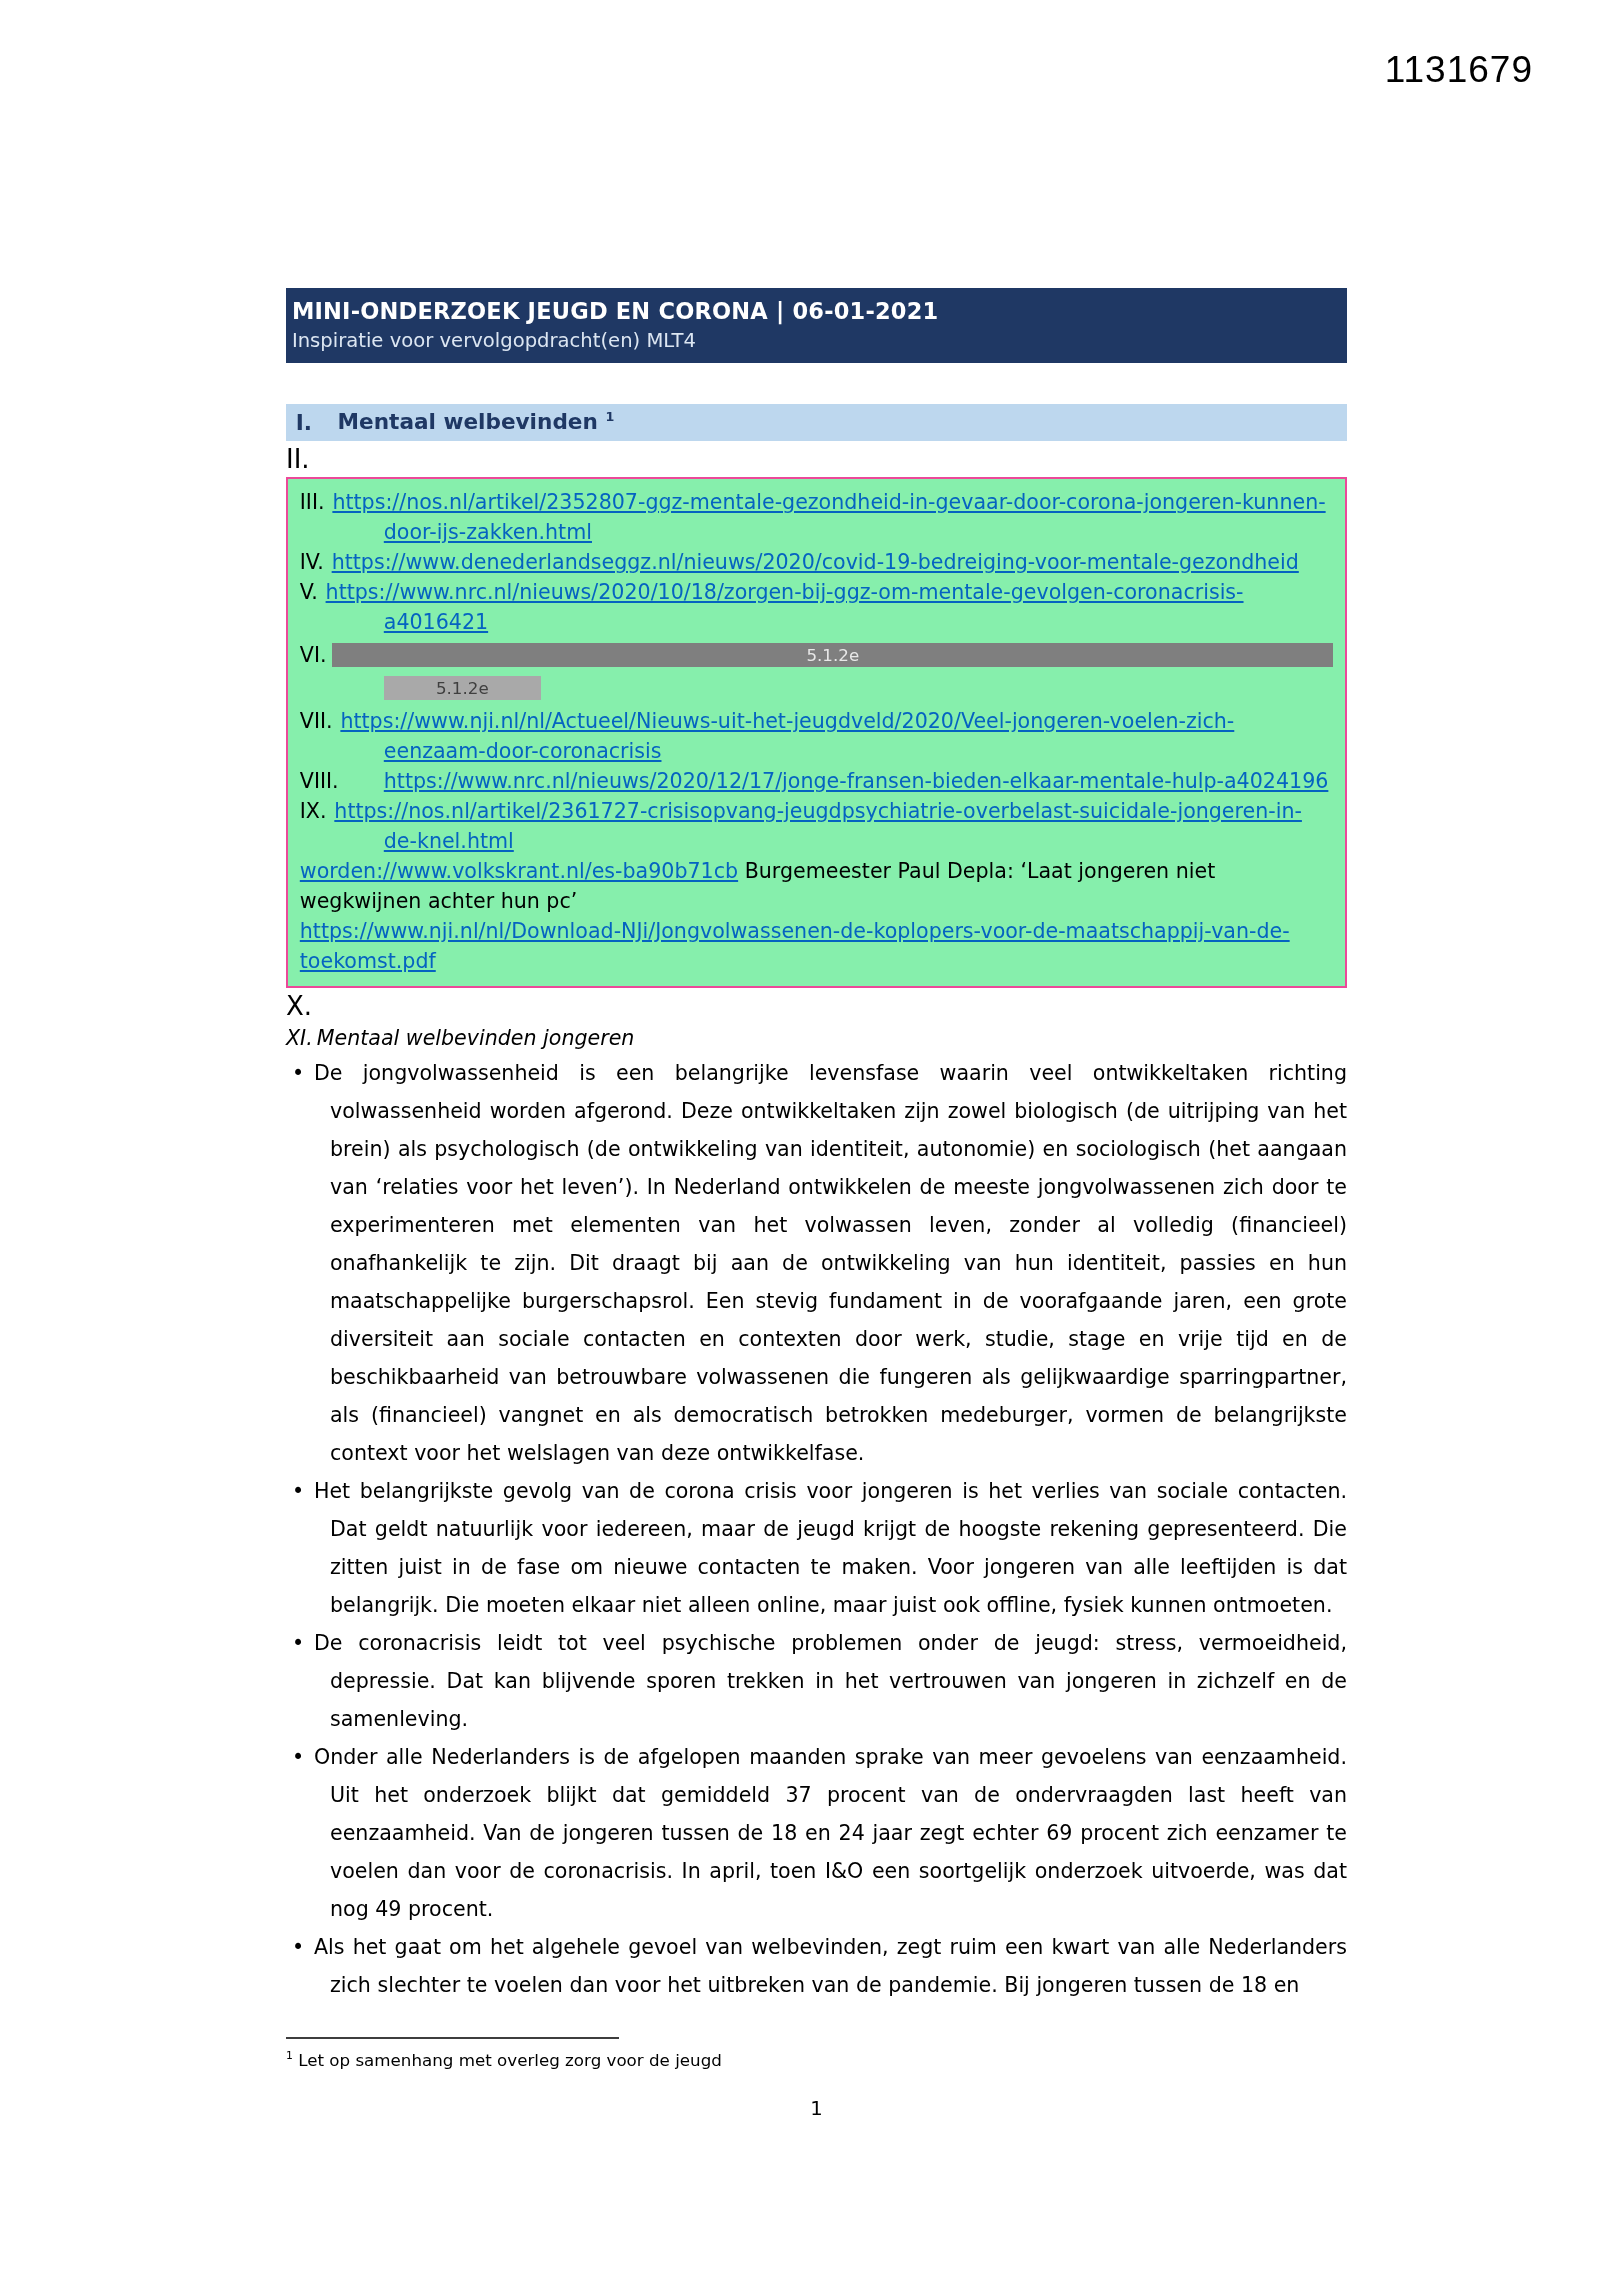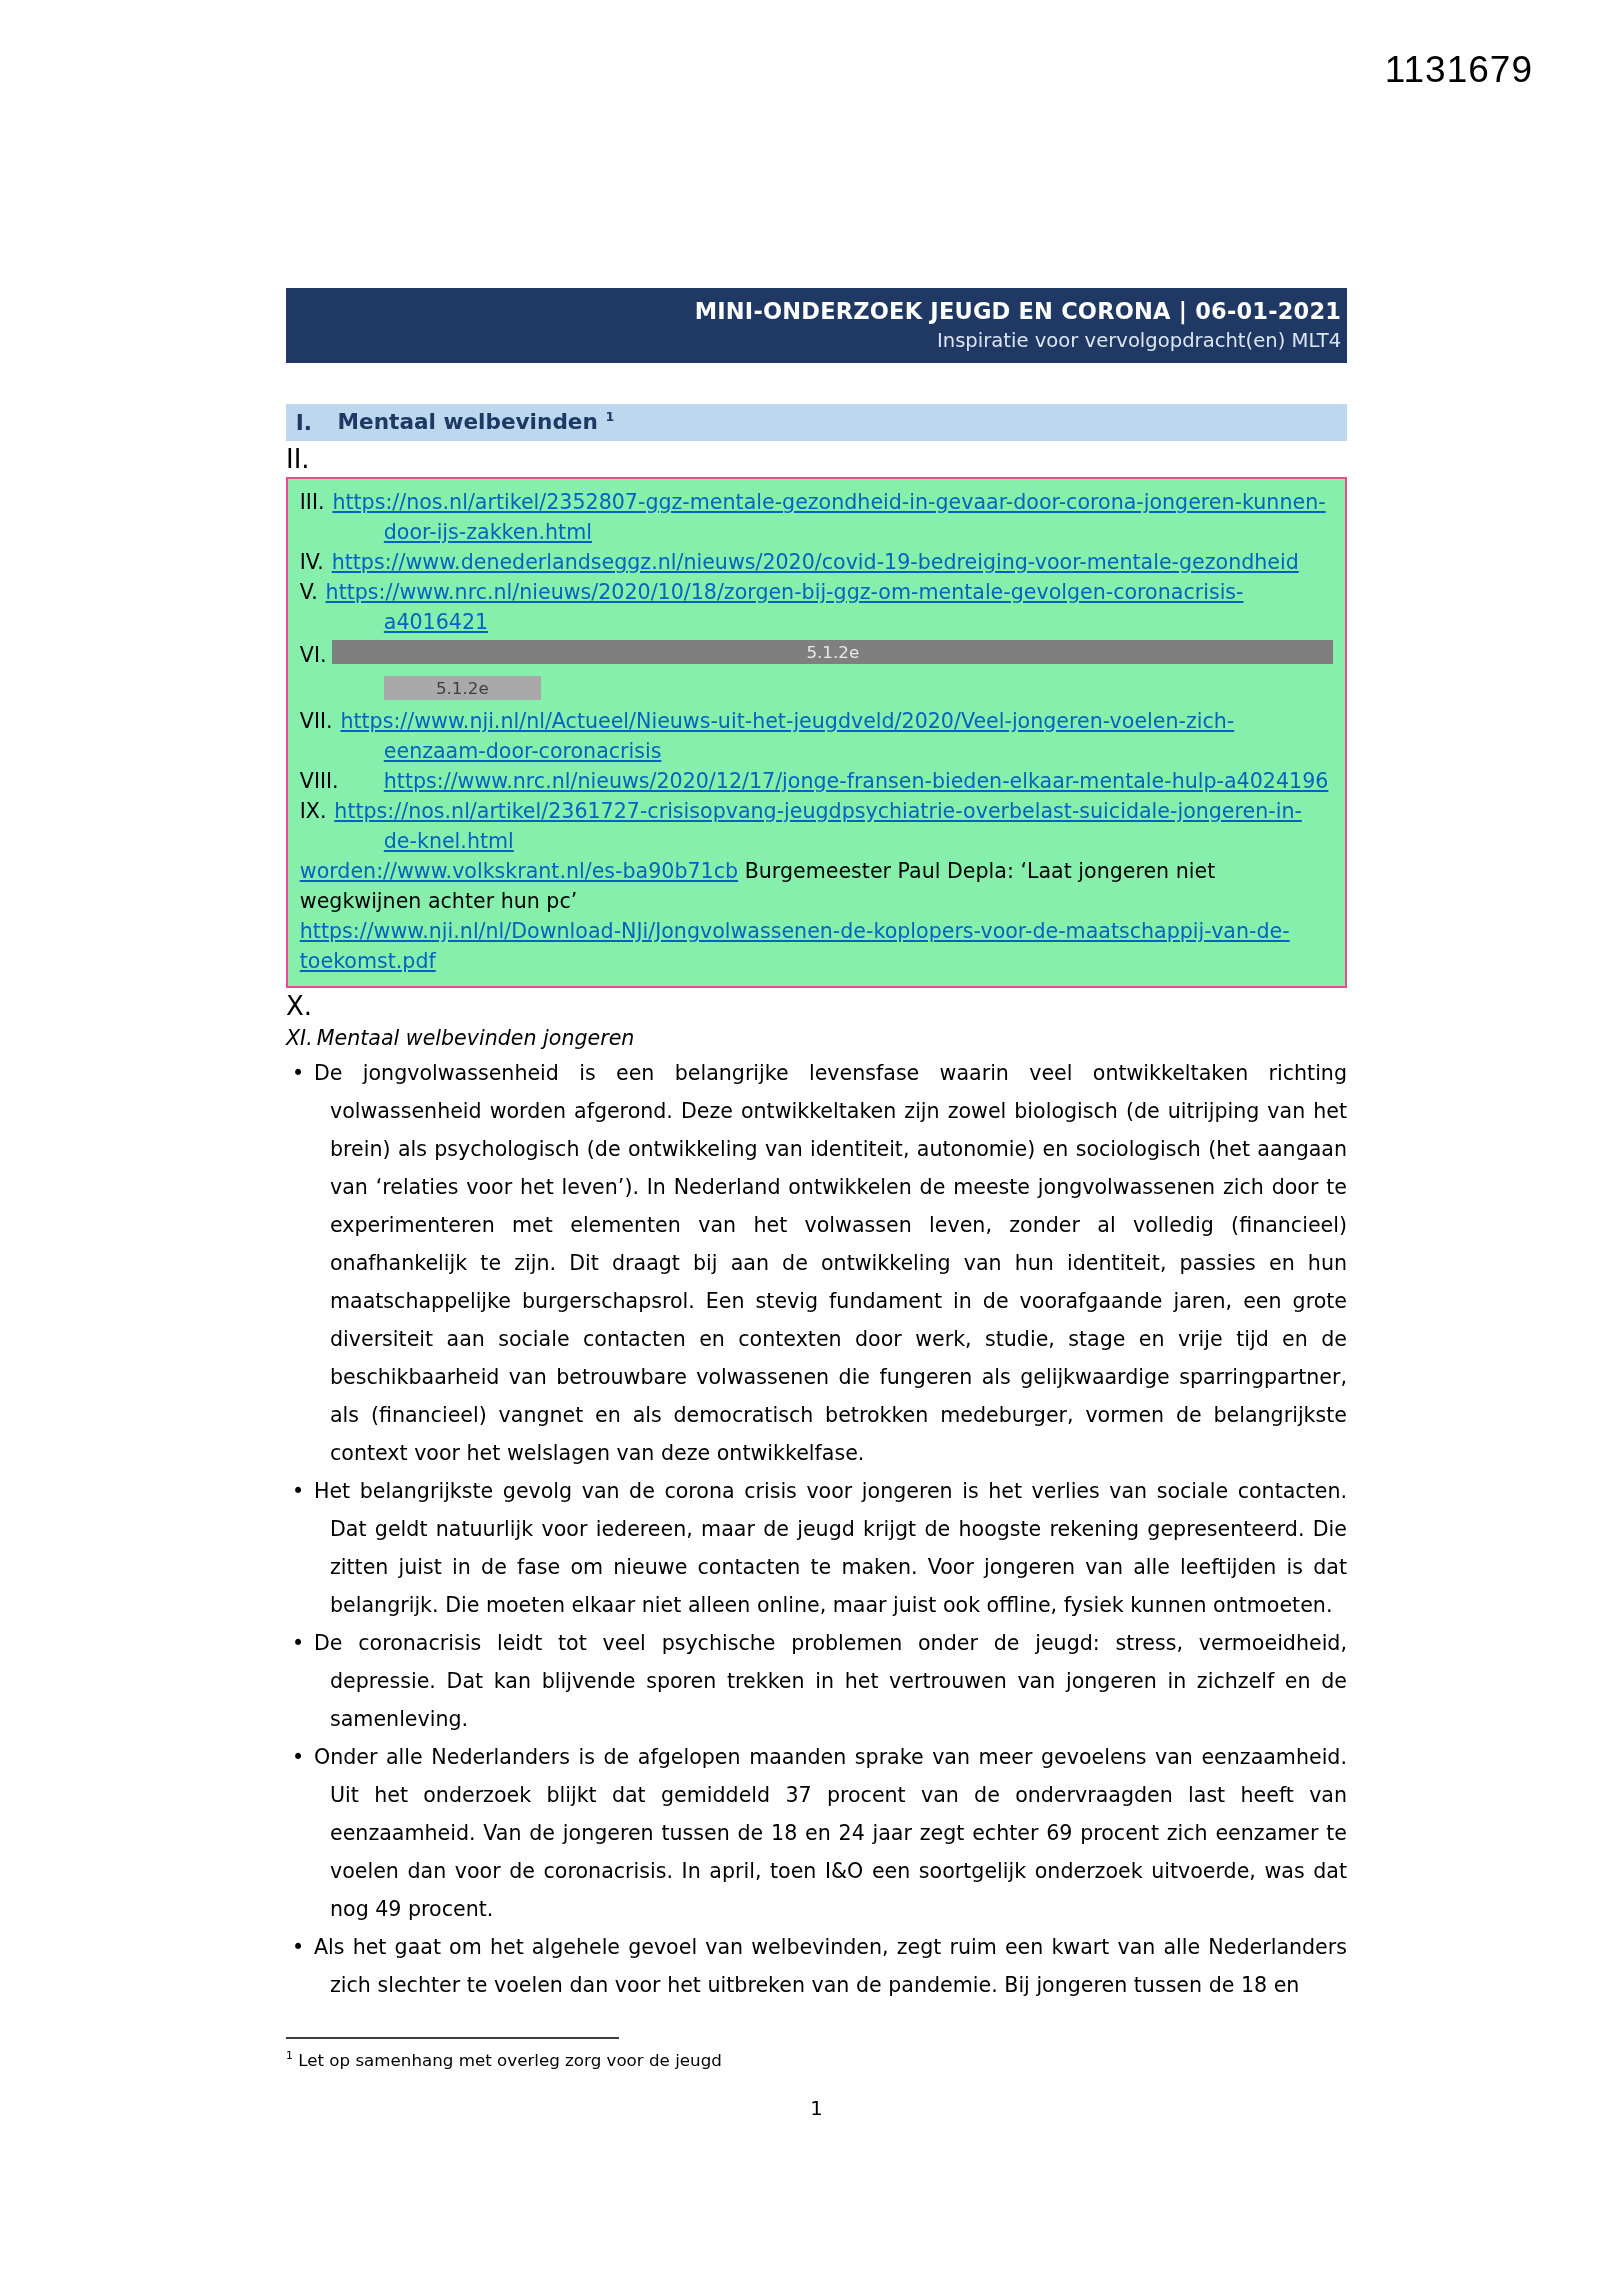--- a/index.html
+++ b/index.html
@@ -8,21 +8,21 @@
     width:1621px; height:2292px; position:relative; overflow:hidden;
     font-family:"DejaVu Sans", sans-serif; color:#000;
   }
   .corner-id {
     position:absolute; top:49px; right:88px;
     font-family:"Liberation Sans", sans-serif;
     font-size:37px; letter-spacing:1px; color:#000;
   }
   .content { position:absolute; left:286px; top:288px; width:1061px; }
 
-  .doc-header { background:#1f3864; color:#fff; text-align:right; padding:9.8px 5.9px 11.8px; }
+  .doc-header { background:#1f3864; color:#fff; text-align:left; padding:9.8px 5.9px 11.8px; }
   .doc-title { font-weight:bold; font-size:22.5px; letter-spacing:0.2px; }
   .doc-subtitle { font-size:19.6px; color:#dce6f2; margin-top:4.9px; }
 
   .section-bar {
     margin-top:41px; background:#bdd7ee; color:#1f3864;
     font-weight:bold; font-size:21.6px; padding:4.9px 9.8px 6.9px;
   }
   .section-bar .numeral { margin-right:25.5px; }
   .section-bar sup { font-size:12.7px; }
 
@@ -31,21 +31,21 @@
   .link-box {
     background:#86efac; border:2px solid #ec4899;
     padding:7.8px 11.8px 9.8px; font-size:20.6px; line-height:30px;
     overflow-wrap:break-word;
   }
   .hang { padding-left:84px; text-indent:-84px; }
   .num { margin-right:7.8px; }
   .num-tab { display:inline-block; width:84px; margin-right:0; text-indent:0; }
   a.url { color:#0563c1; text-decoration:underline; cursor:pointer; }
 
-  .red-row { display:flex; align-items:flex-start; margin:2.9px 0 2px; }
+  .red-row { display:flex; align-items:center; margin:2.9px 0 2px; }
   .red-row .num { flex:0 0 auto; margin-right:5.9px; }
   .bar-dark {
     flex:1; background:#7f7f7f; color:#e8e8e8; text-align:center;
     font-size:16.7px; height:24.5px; line-height:24.5px;
   }
   .bar-light-row { margin:2px 0 3.9px; }
   .bar-light {
     display:inline-block; margin-left:84px; width:157px;
     background:#a9a9a9; color:#3f3f3f; text-align:center;
     font-size:16.7px; height:24.5px; line-height:24.5px;

